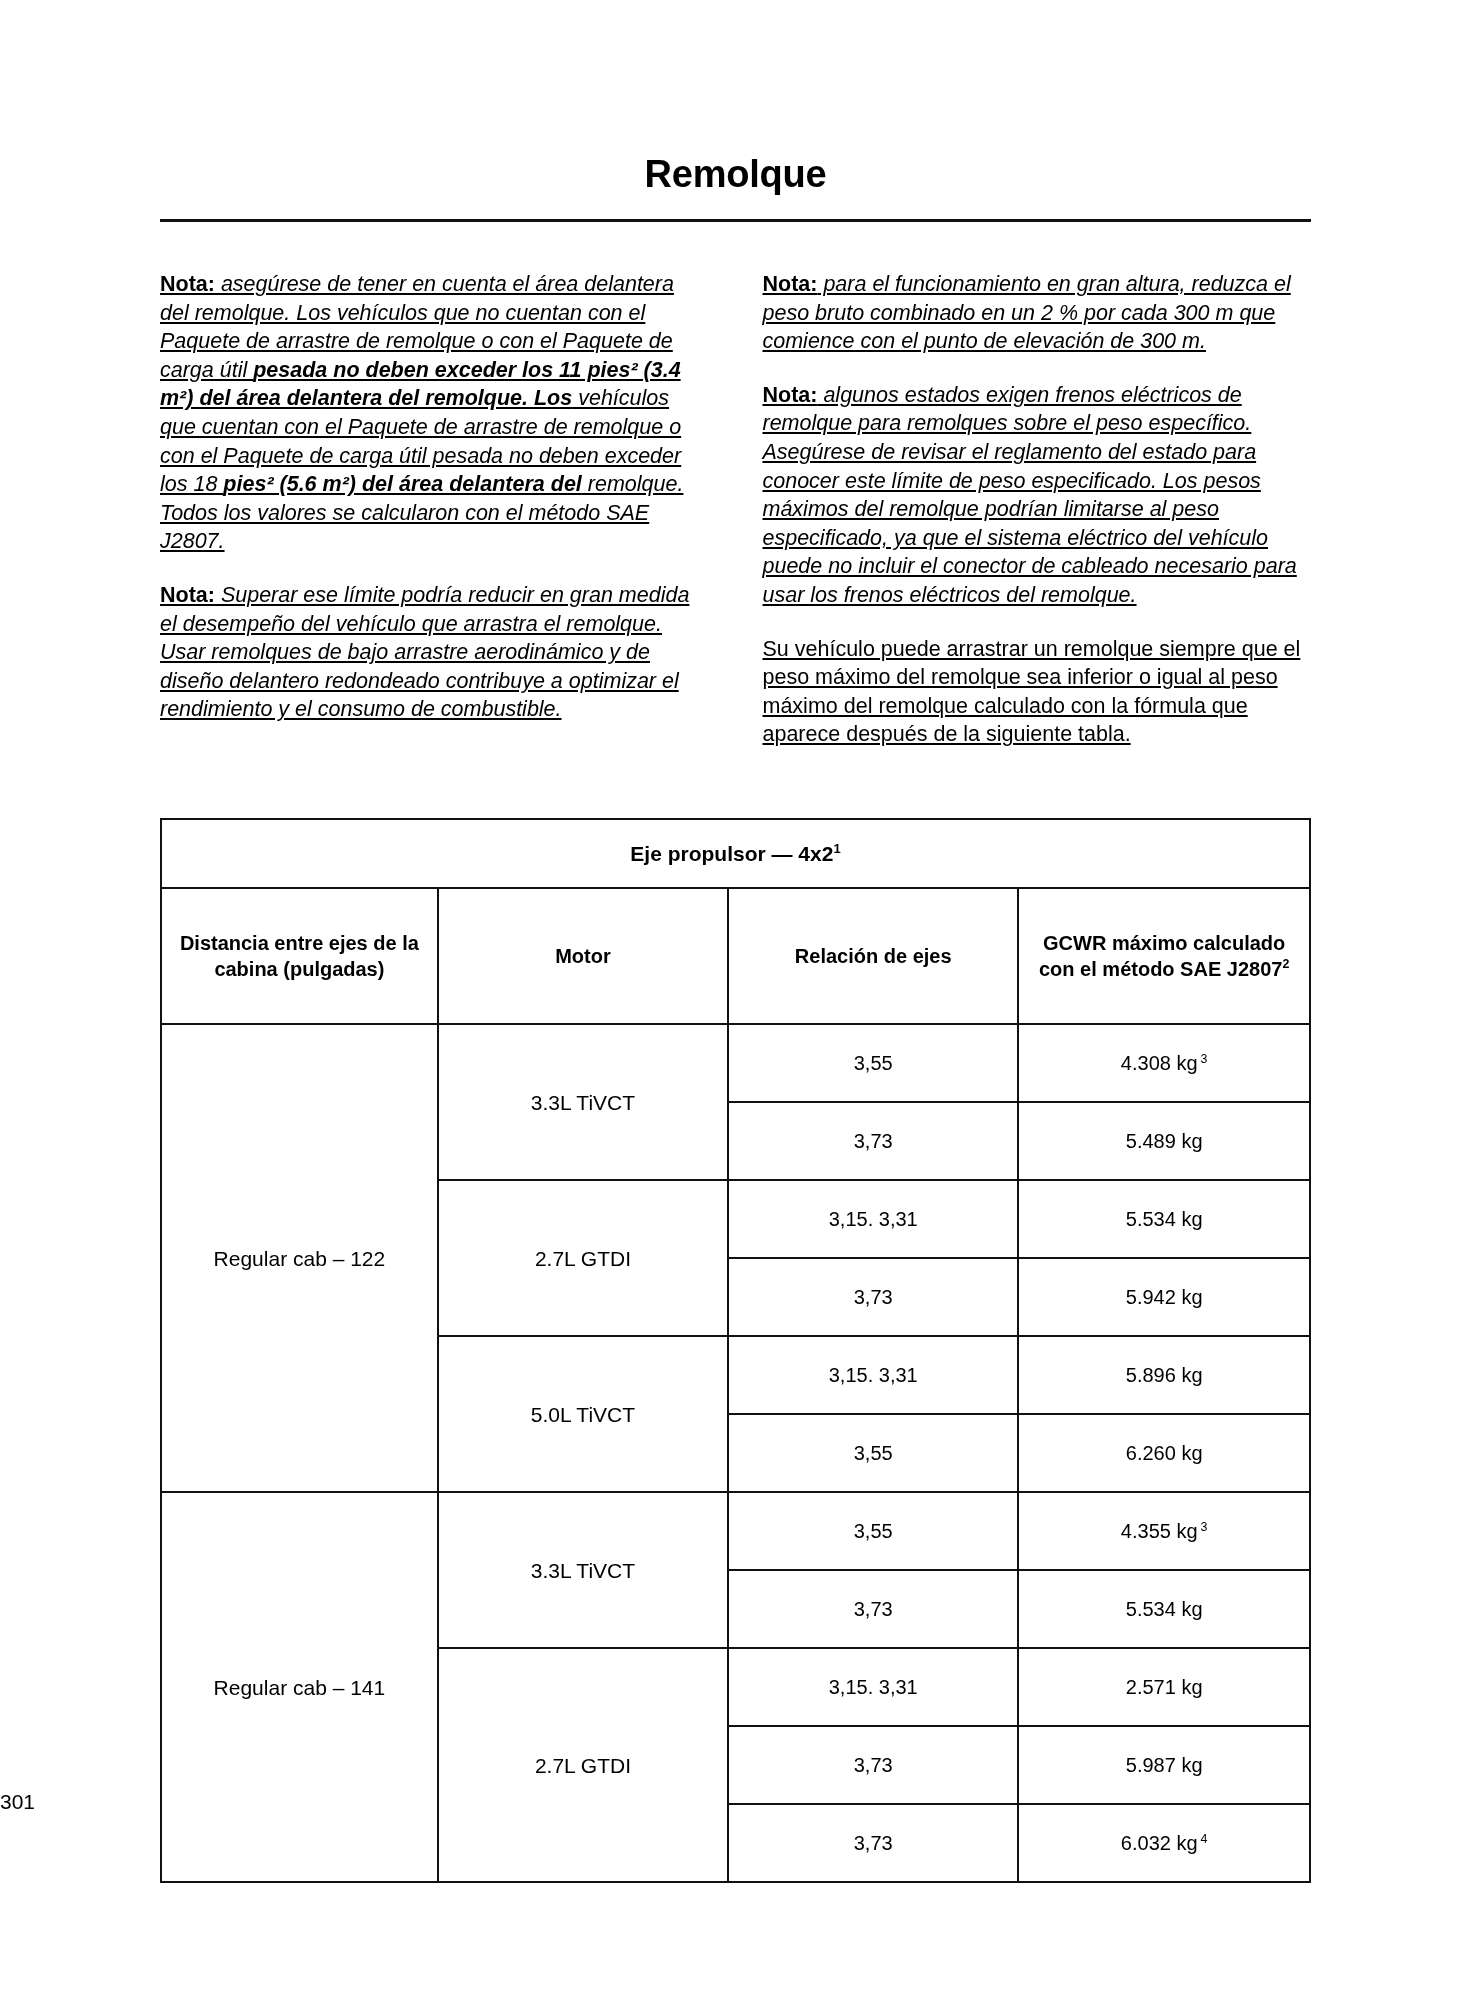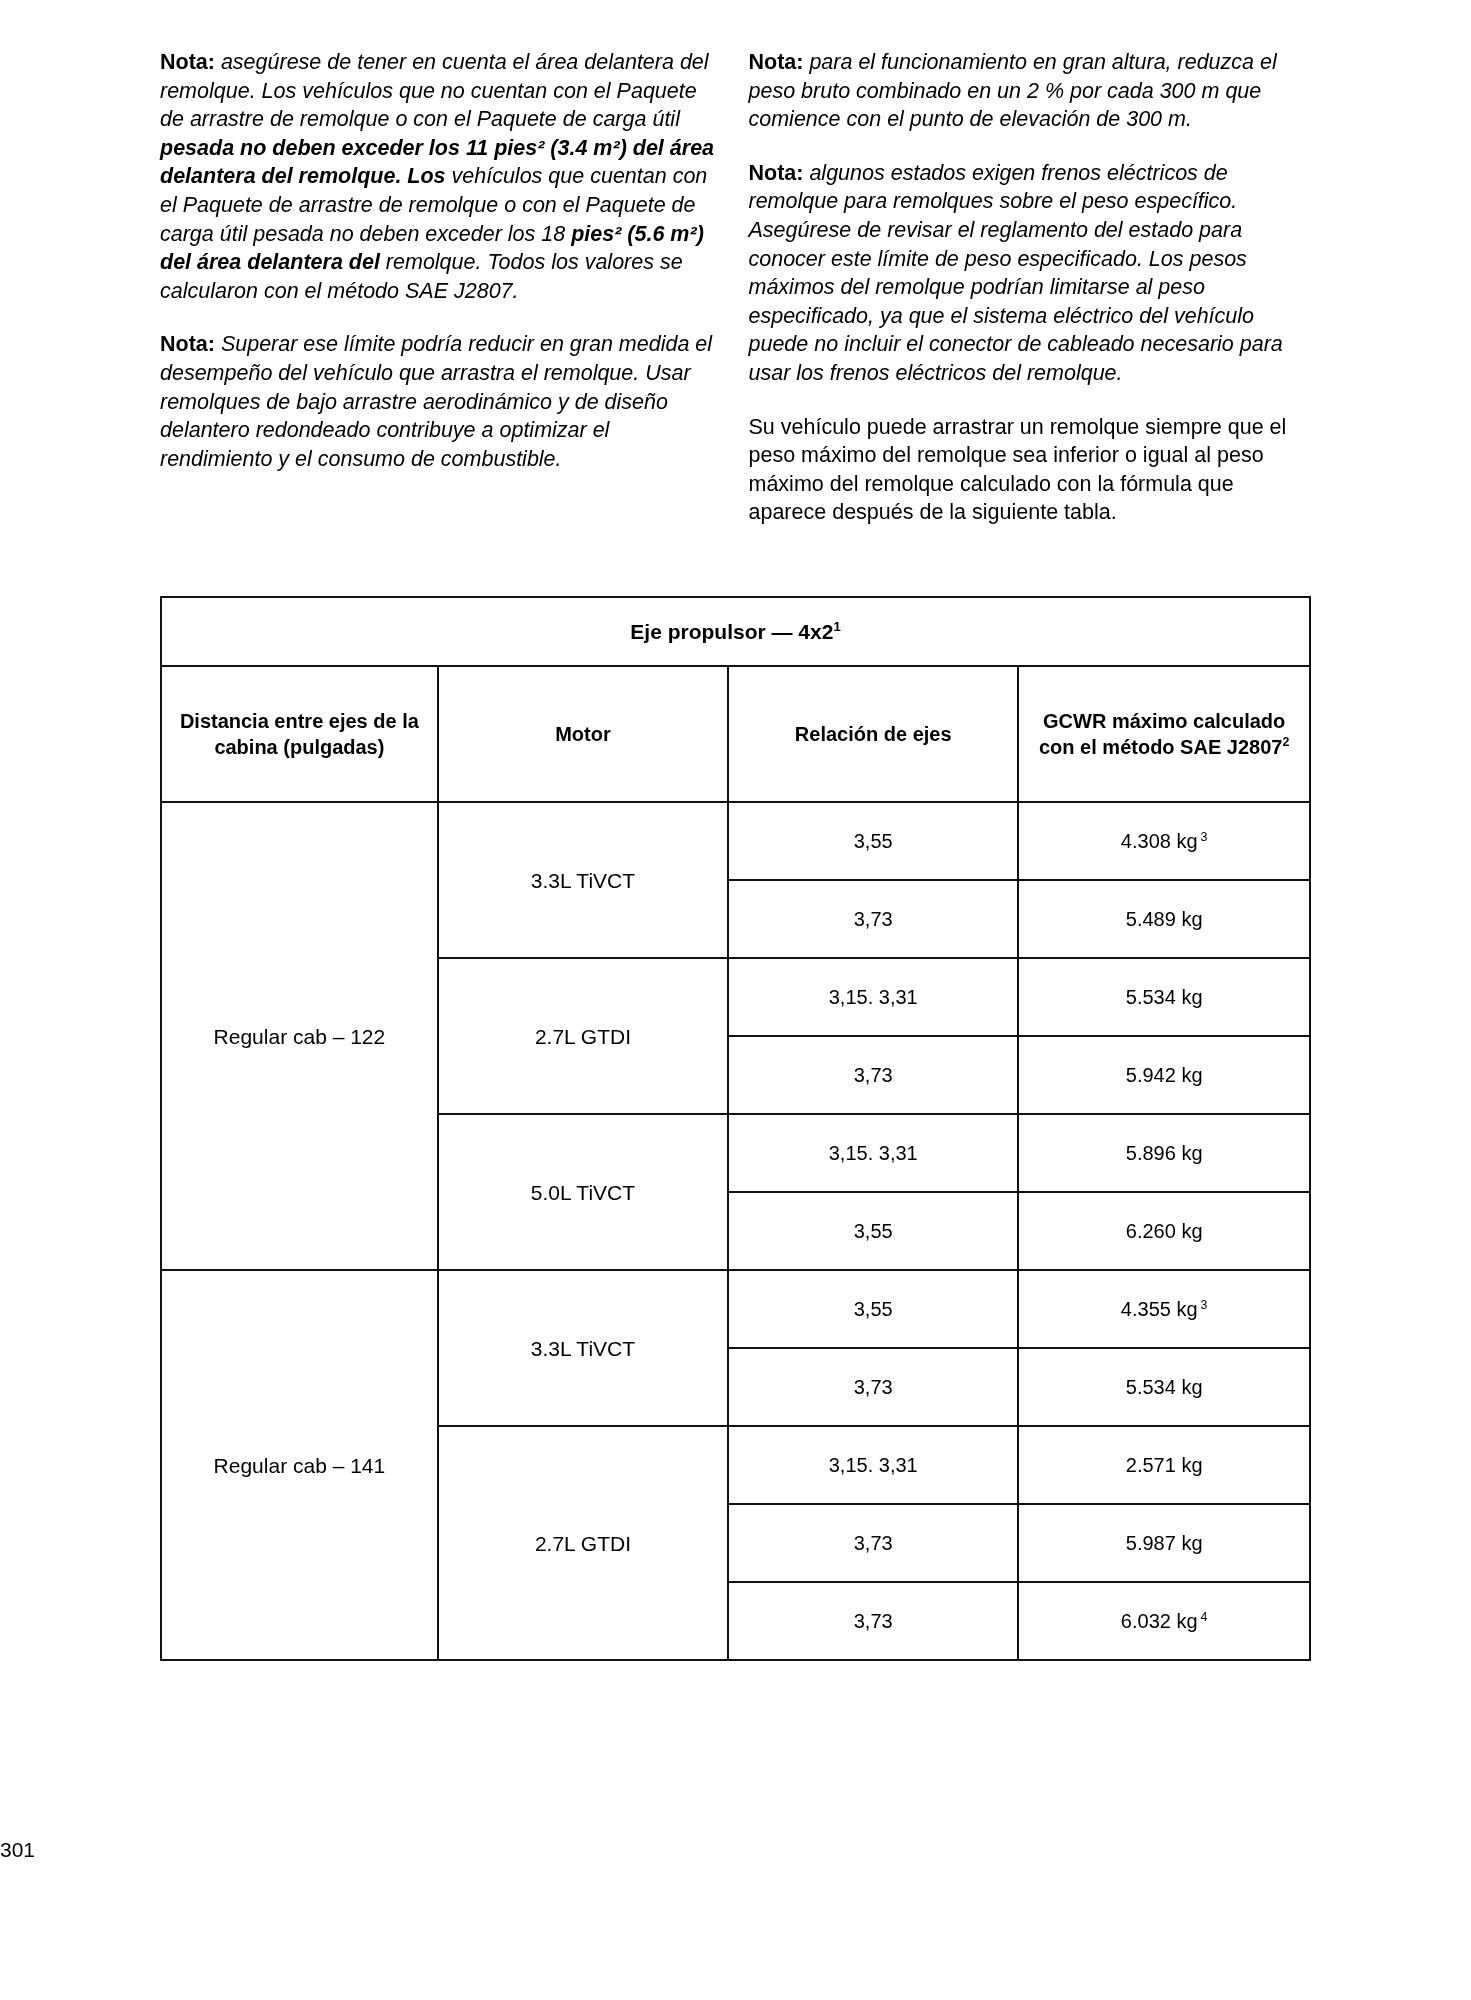--- a/index.html
+++ b/index.html
@@ -37,22 +37,23 @@
     margin: 0;
   }
   .title-rule {
     margin: 26px 160px 0 160px;
     border-top: 3px solid #111111;
   }
 
   
   .columns {
     display: flex;
-    gap: 26px;
+    gap: 54px;
     margin: 48px 160px 0 160px;
+    text-decoration: underline;
   }
   .col {
     flex: 1 1 0;
     min-width: 0;
   }
 
   p.note,
   p.plain {
     margin: 0 0 25px 0;
     font-size: 21.5px;
@@ -134,20 +135,24 @@
     right: 0;
     top: 1790px;
     font-size: 21px;
   }
 </style>
 </head>
 <body>
 
 <div class="page">
 
+  <div class="page-header">
+    <h1 class="page-title">Remolque</h1>
+    <div class="title-rule"></div>
+  </div>
 
   <div class="columns">
     <div class="col" id="left-col">
         <p class="note"><span class="note-label">Nota:</span><span> asegúrese de tener en cuenta el área delantera del remolque. Los vehículos que no cuentan con el Paquete de arrastre de remolque o con el Paquete de carga útil </span><span class="em-strong">pesada no deben exceder los 11 pies² (3.4 m²) del área delantera del remolque. Los</span><span> vehículos que cuentan con el Paquete de arrastre de remolque o con el Paquete de carga útil pesada no deben exceder los 18 </span><span class="em-strong">pies² (5.6 m²) del área delantera del</span><span> remolque. Todos los valores se calcularon con el método SAE J2807.</span></p>
         <p class="note"><span class="note-label">Nota:</span><span> Superar ese límite podría reducir en gran medida el desempeño del vehículo que arrastra el remolque. Usar remolques de bajo arrastre aerodinámico y de diseño delantero redondeado contribuye a optimizar el rendimiento y el consumo de combustible.</span></p>
       </div>
     <div class="col" id="right-col">
         <p class="note"><span class="note-label">Nota:</span><span> para el funcionamiento en gran altura, reduzca el peso bruto combinado en un 2 % por cada 300 m que comience con el punto de elevación de 300 m.</span></p>
         <p class="note"><span class="note-label">Nota:</span><span> algunos estados exigen frenos eléctricos de remolque para remolques sobre el peso específico. Asegúrese de revisar el reglamento del estado para conocer este límite de peso especificado. Los pesos máximos del remolque podrían limitarse al peso especificado, ya que el sistema eléctrico del vehículo puede no incluir el conector de cableado necesario para usar los frenos eléctricos del remolque.</span></p>
         <p class="plain"><span>Su vehículo puede arrastrar un remolque siempre que el peso máximo del remolque sea inferior o igual al peso máximo del remolque calculado con la fórmula que aparece después de la siguiente tabla.</span></p>

